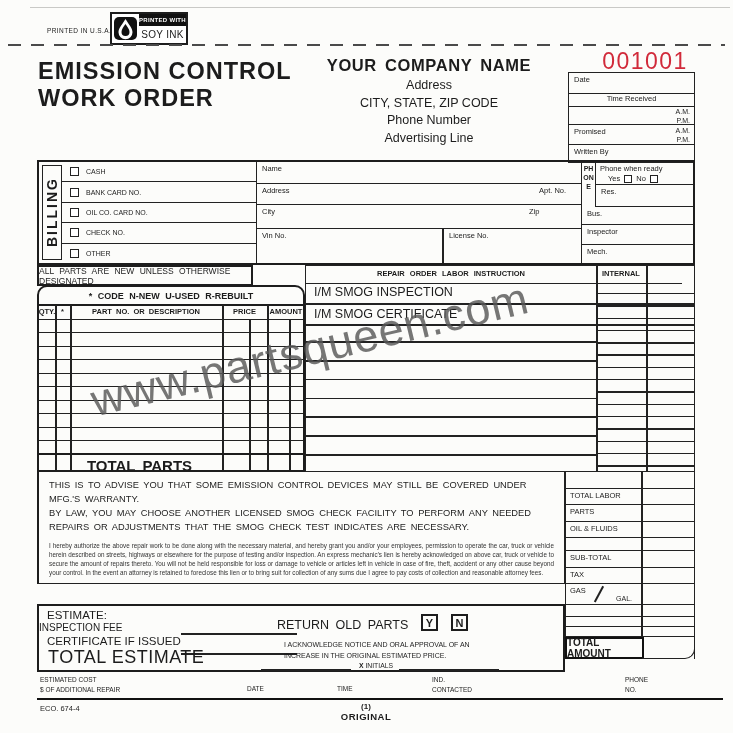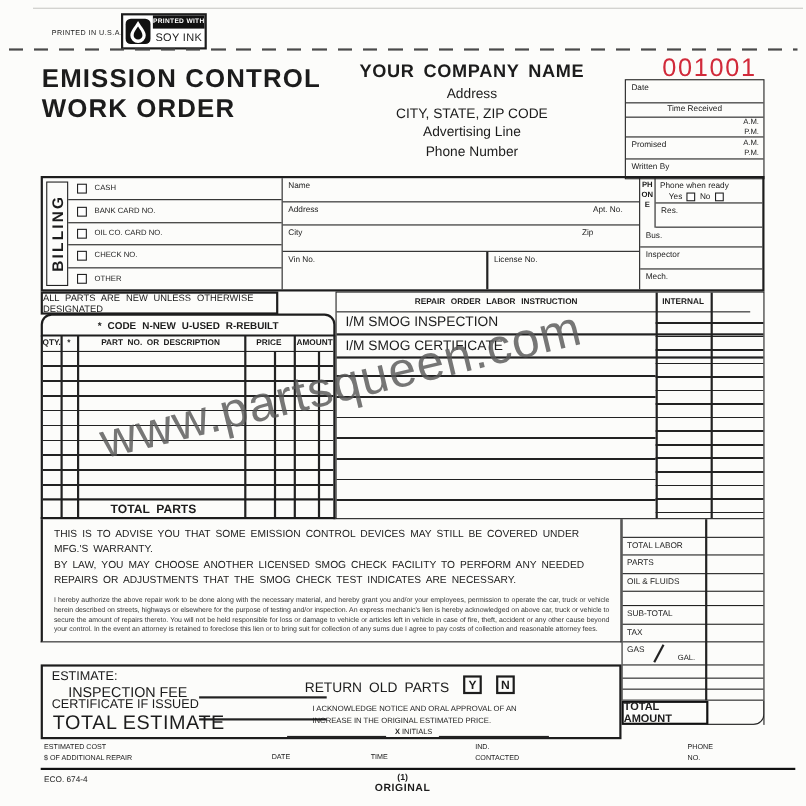--- a/index.html
+++ b/index.html
@@ -58,22 +58,22 @@
   <div class="a" style="left:38px;top:58px;font-size:23.5px;font-weight:bold;letter-spacing:1px;line-height:1.14">
     <div>EMISSION CONTROL</div>
     <div>WORK ORDER</div>
   </div>
 
   <div class="a" style="left:293px;top:56px;width:272px;text-align:center">
     <div style="font-size:16.5px;font-weight:bold;letter-spacing:.6px;word-spacing:3px">YOUR COMPANY NAME</div>
     <div style="font-size:12.5px;line-height:1.4;margin-top:2px">
       <div>Address</div>
       <div>CITY, STATE, ZIP CODE</div>
+      <div>Phone Number</div>
       <div>Advertising Line</div>
-      <div>Phone Number</div>
     </div>
   </div>
 
   <div class="a" style="left:595px;top:48px;width:100px;text-align:center;color:#d12a3a;font-size:23px;letter-spacing:1.5px">001001</div>
 
   <div class="a bx" style="left:568px;top:72px;width:127px;height:91px;background:#fcfcfa">
     <div style="height:20px;position:relative">
       <span class="fl">Date</span>
     </div>
     <div style="height:13px;border-top:1.5px solid #222;text-align:center;font-size:7.5px;padding-top:0">Time Received</div>
@@ -177,21 +177,21 @@
       <span class="a ctr" style="left:228px;width:38px;top:2px">AMOUNT</span>
     </div>
     <div class="a ruled-13" style="left:0;top:15px;right:0;bottom:17px"></div>
     <div class="a vline" style="left:16px;top:0;bottom:0"></div>
     <div class="a vline" style="left:31px;top:0;bottom:0"></div>
     <div class="a vline" style="left:183px;top:0;bottom:0"></div>
     <div class="a vline" style="left:210px;top:15px;bottom:0"></div>
     <div class="a vline" style="left:228px;top:0;bottom:0"></div>
     <div class="a vline" style="left:250px;top:15px;bottom:0"></div>
     <div class="a" style="left:0;bottom:0;right:0;height:17px;border-top:2px solid #1d1d1d">
-      <span class="a ctr" style="left:31px;width:139px;top:2px;font-size:11px;font-weight:bold;word-spacing:3px">TOTAL PARTS</span>
+      <span class="a ctr" style="left:31px;width:139px;top:2px;font-size:15px;font-weight:bold;word-spacing:3px">TOTAL PARTS</span>
     </div>
   </div>
 
   <div class="a bx" style="left:305px;top:265px;width:390px;height:207px">
     <div class="a" style="left:0;top:0;right:12px;height:18px;border-bottom:1.5px solid #222;font-size:7.5px;font-weight:bold">
       <span class="a ctr" style="left:0;width:290px;top:3px;word-spacing:3px">REPAIR ORDER LABOR INSTRUCTION</span>
       <span class="a ctr" style="left:290px;width:50px;top:3px">INTERNAL</span>
     </div>
     <div class="a line" style="left:0;top:37px;right:0"></div>
     <div class="a line" style="left:0;top:58px;right:0"></div>
@@ -207,21 +207,21 @@
     <div style="font-size:9.3px;line-height:1.5;word-spacing:2px">
       <div>THIS IS TO ADVISE YOU THAT SOME EMISSION CONTROL DEVICES MAY STILL BE COVERED UNDER MFG.'S WARRANTY.</div>
       <div>BY LAW, YOU MAY CHOOSE ANOTHER LICENSED SMOG CHECK FACILITY TO PERFORM ANY NEEDED REPAIRS OR ADJUSTMENTS THAT THE SMOG CHECK TEST INDICATES ARE NECESSARY.</div>
     </div>
     <div style="margin-top:6px;font-size:6.3px;line-height:1.45;text-align:justify;color:#333">I hereby authorize the above repair work to be done along with the necessary material, and hereby grant you and/or your employees, permission to operate the car, truck or vehicle herein described on streets, highways or elsewhere for the purpose of testing and/or inspection. An express mechanic's lien is hereby acknowledged on above car, truck or vehicle to secure the amount of repairs thereto. You will not be held responsible for loss or damage to vehicle or articles left in vehicle in case of fire, theft, accident or any other cause beyond your control. In the event an attorney is retained to foreclose this lien or to bring suit for collection of any sums due I agree to pay costs of collection and reasonable attorney fees.</div>
   </div>
 
 
   <div class="a bx2" style="left:37px;top:604px;width:528px;height:68px">
     <span class="a" style="left:8px;top:3px;font-size:11.5px">ESTIMATE:</span>
-    <span class="a" style="left:23px;top:16px;font-size:13px">INSPECTION FEE</span>
+    <span class="a" style="left:0;top:16px;font-size:10px">INSPECTION FEE</span>
     <div class="a line" style="left:142px;top:27px;width:116px;height:2px"></div>
     <span class="a" style="left:8px;top:29px;font-size:11.5px">CERTIFICATE IF ISSUED</span>
     <div class="a line" style="left:142px;top:47px;width:116px;height:2px"></div>
     <span class="a" style="left:9px;top:41px;font-size:18px;letter-spacing:.5px">TOTAL ESTIMATE</span>
     <div class="a line" style="left:222px;top:63px;width:90px;height:2px"></div>
 
     <span class="a" style="left:238px;top:12px;font-size:12.5px;word-spacing:3px">RETURN OLD PARTS</span>
     <div class="a ynbox" style="left:382px;top:8px">Y</div>
     <div class="a ynbox" style="left:412px;top:8px">N</div>
 

